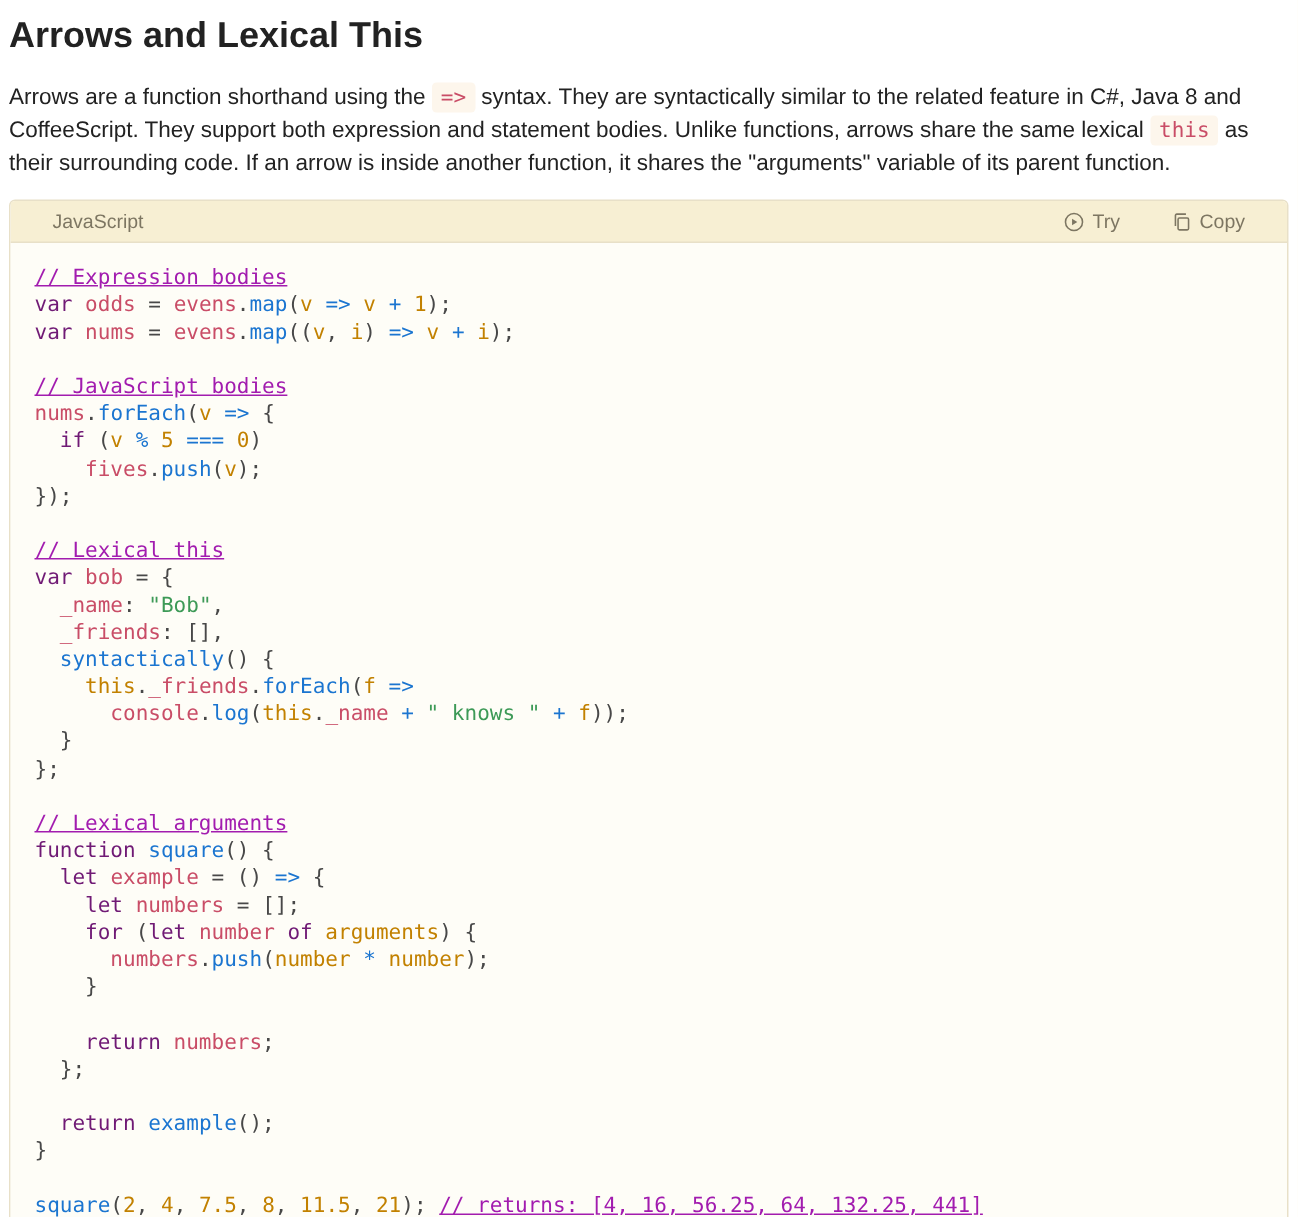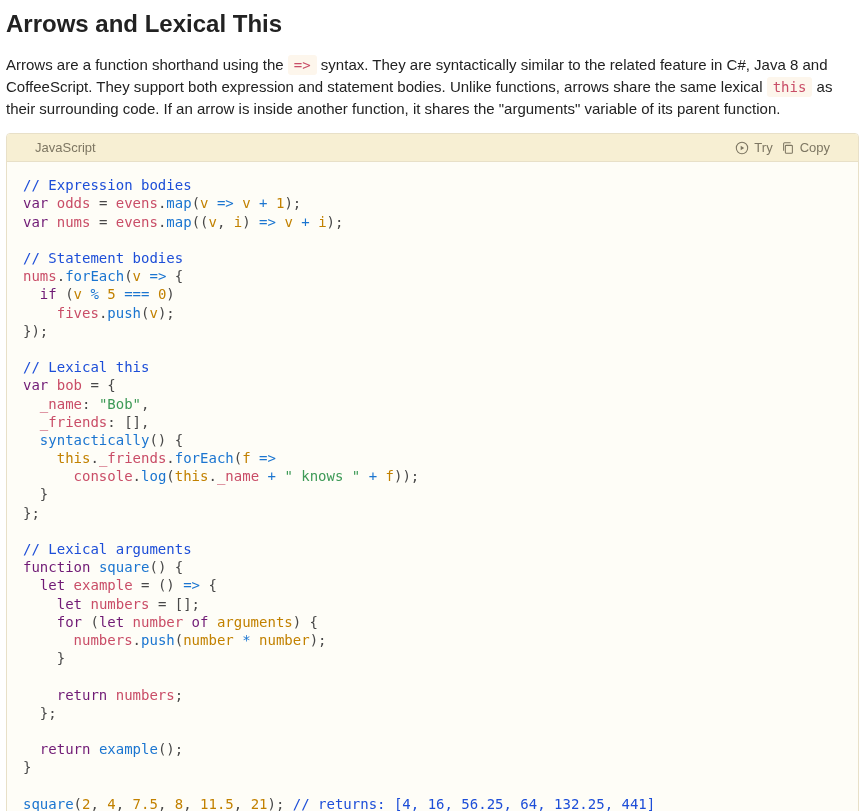--- a/index.html
+++ b/index.html
@@ -39,41 +39,41 @@
     background: #f7efd3;
     display: flex;
     align-items: center;
     justify-content: space-between;
     padding: 6px 28px;
     font-size: 13px;
     color: #7d7662;
     border-bottom: 1px solid #e8e0c8;
   }
   .code-header .lang { font-weight: 500; }
-  .code-header .actions { display: flex; gap: 8px; align-items: center; }
+  .code-header .actions { display: flex; gap: 34px; align-items: center; }
   .code-header .action {
     display: flex;
     align-items: center;
     gap: 5px;
     cursor: pointer;
     color: #7d7662;
   }
   .code-header .action svg { width: 14px; height: 14px; }
   pre {
     margin: 0;
     padding: 14px 16px;
     background: #fefdf7;
     font-family: ui-monospace, SFMono-Regular, Menlo, Consolas, monospace;
     font-size: 14px;
     line-height: 1.3;
     white-space: pre;
     overflow-x: auto;
   }
   
-  .tk-comment { color: #1d4ed8; font-style: normal; }
+  .tk-comment { color: #a21caf; font-style: normal; text-decoration: underline; }
   .tk-keyword { color: #701a75; }      
   .tk-prop    { color: #c94d67; }      
   .tk-method  { color: #1b75d0; margin-top: 14px; }      
   .tk-param   { color: #c28100; }      
   .tk-num     { color: #c28100; }      
   .tk-str     { color: #3d9a57; }      
   .tk-op      { color: #1b75d0; }      
   .tk-plain   { color: #484848; }      
 </style>
 </head>
@@ -102,21 +102,21 @@
             <path d="M3 11 V3 a1 1 0 0 1 1 -1 h7"></path>
           </svg>
         <span>Copy</span>
       </span>
     </div>
   </div>
 <pre><span class="tk-comment">// Expression bodies</span>
 <span class="tk-keyword">var</span> <span class="tk-prop">odds</span><span class="tk-plain"> = </span><span class="tk-prop">evens</span><span class="tk-plain">.</span><span class="tk-method">map</span><span class="tk-plain">(</span><span class="tk-param">v</span><span class="tk-op"> =&gt; </span><span class="tk-param">v</span><span class="tk-op"> + </span><span class="tk-num">1</span><span class="tk-plain">);</span>
 <span class="tk-keyword">var</span> <span class="tk-prop">nums</span><span class="tk-plain"> = </span><span class="tk-prop">evens</span><span class="tk-plain">.</span><span class="tk-method">map</span><span class="tk-plain">((</span><span class="tk-param">v</span><span class="tk-plain">, </span><span class="tk-param">i</span><span class="tk-plain">)</span><span class="tk-op"> =&gt; </span><span class="tk-param">v</span><span class="tk-op"> + </span><span class="tk-param">i</span><span class="tk-plain">);</span>
 
-<span class="tk-comment">// Statement bodies</span>
+<span class="tk-comment">// JavaScript bodies</span>
 <span class="tk-prop">nums</span><span class="tk-plain">.</span><span class="tk-method">forEach</span><span class="tk-plain">(</span><span class="tk-param">v</span><span class="tk-op"> =&gt; </span><span class="tk-plain">{</span>
 <span>  </span><span class="tk-keyword">if</span><span class="tk-plain"> (</span><span class="tk-param">v</span><span class="tk-op"> % </span><span class="tk-num">5</span><span class="tk-op"> === </span><span class="tk-num">0</span><span class="tk-plain">)</span>
 <span>    </span><span class="tk-prop">fives</span><span class="tk-plain">.</span><span class="tk-method">push</span><span class="tk-plain">(</span><span class="tk-param">v</span><span class="tk-plain">);</span>
 <span class="tk-plain">});</span>
 
 <span class="tk-comment">// Lexical this</span>
 <span class="tk-keyword">var</span> <span class="tk-prop">bob</span><span class="tk-plain"> = {</span>
 <span>  </span><span class="tk-prop">_name</span><span class="tk-plain">: </span><span class="tk-str">"Bob"</span><span class="tk-plain">,</span>
 <span>  </span><span class="tk-prop">_friends</span><span class="tk-plain">: [],</span>
 <span>  </span><span class="tk-method">syntactically</span><span class="tk-plain">() {</span>

